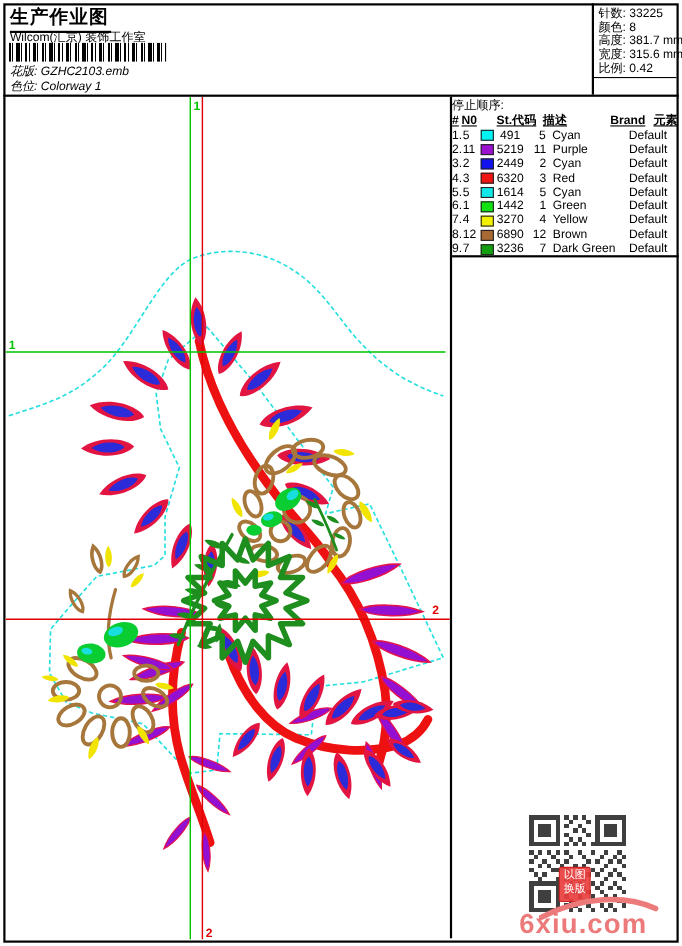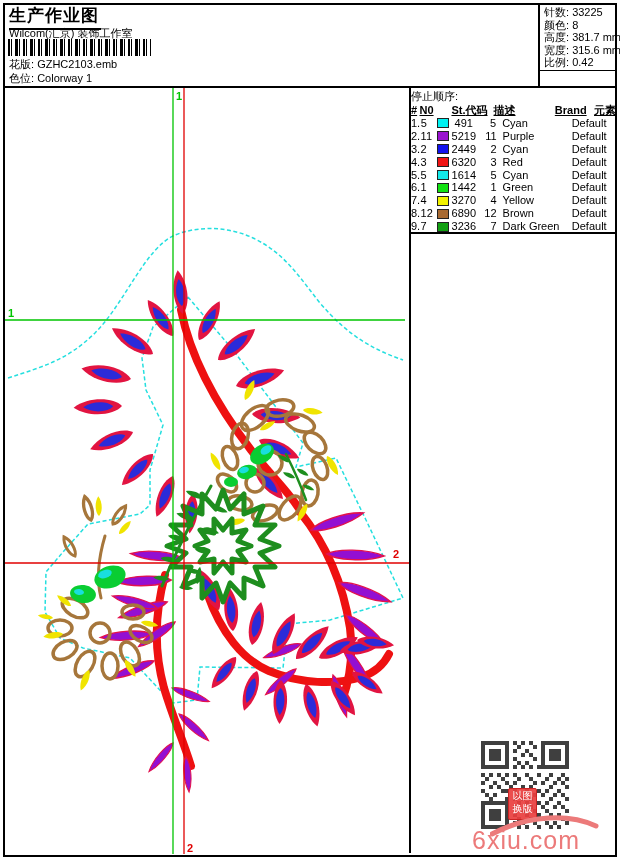--- a/index.html
+++ b/index.html
@@ -6,40 +6,40 @@
   body{width:620px;height:860px;font-family:"Liberation Sans","DejaVu Sans",sans-serif;color:#000;}
   #page{position:relative;width:620px;height:860px;overflow:hidden;background:#fff;}
   .abs{position:absolute;}
   .frame{left:3px;top:3px;width:610px;height:850px;border:2px solid #000;}
   .hline,.vline{background:#000;}
   
   .title{left:9px;top:4px;font-size:17px;font-weight:bold;border-bottom:2px solid #000;padding:0 2px 1px 0;letter-spacing:1px;}
   .subtitle{left:9px;top:26px;font-size:11px;}
   .barcode{left:8px;top:39px;width:143px;height:17px;
     background:repeating-linear-gradient(90deg,#000 0,#000 2px,#fff 2px,#fff 3px,#000 3px,#000 4px,#fff 4px,#fff 7px,#000 7px,#000 10px,#fff 10px,#fff 11px,#000 11px,#000 12px,#fff 12px,#fff 15px);}
-  .meta-row{left:9px;font-size:11px;}
+  .meta-row{left:9px;font-size:11px;font-style:italic;}
   .info-box{left:544px;top:6px;font-size:11px;}
   .info-box .row{line-height:12.6px;white-space:nowrap;}
   
   .seqtbl{left:411px;top:90px;width:205px;font-size:11px;}
   .seqtbl .ttl{line-height:13px;}
   .trow{display:flex;align-items:center;line-height:12.9px;height:12.9px;white-space:nowrap;}
   .thead{font-weight:bold;height:14px;}
   .thead span{text-decoration:underline;}
   .c-seq{width:10px;}
   .c-n0{width:17px;}
   .c-sw{width:12px;height:10px;border:1px solid #222;margin-right:3px;box-sizing:border-box;}
   .c-swh{width:15px;}
   .c-st{width:22px;text-align:right;}
   .c-code{width:24px;text-align:right;}
   .c-desc{width:72px;padding-left:6px;}
   .c-brand{width:46px;}
   .c-elem{flex:1;text-align:right;}
   
-  .site{left:472px;top:826px;font-size:25px;font-weight:normal;color:#EC7A7A;letter-spacing:1px;}
+  .site{left:472px;top:826px;font-size:25px;font-weight:bold;color:#EC7A7A;letter-spacing:1px;}
   .stamp{left:508px;top:764px;width:27px;height:30px;background:rgba(233,62,62,.92);border:1px solid #c22;
     color:#fff;font-size:10px;line-height:13px;text-align:center;border-radius:2px;margin-top:24px;}
   
   .cy{stroke:#25DFDF;stroke-width:1.5;fill:none;stroke-dasharray:4 2.5;}
   .stem{stroke:#EE1111;stroke-width:8;fill:none;stroke-linecap:round;}
   .po{fill:#E21441;}
   .pi{fill:#2B2BD9;}
   .pl{fill:#930FD2;stroke:#E3124C;stroke-width:2;}
   .bo{fill:none;stroke:#A6763B;stroke-width:3.5;}
   .bst{fill:none;stroke:#A6763B;stroke-width:3;stroke-linecap:round;}

